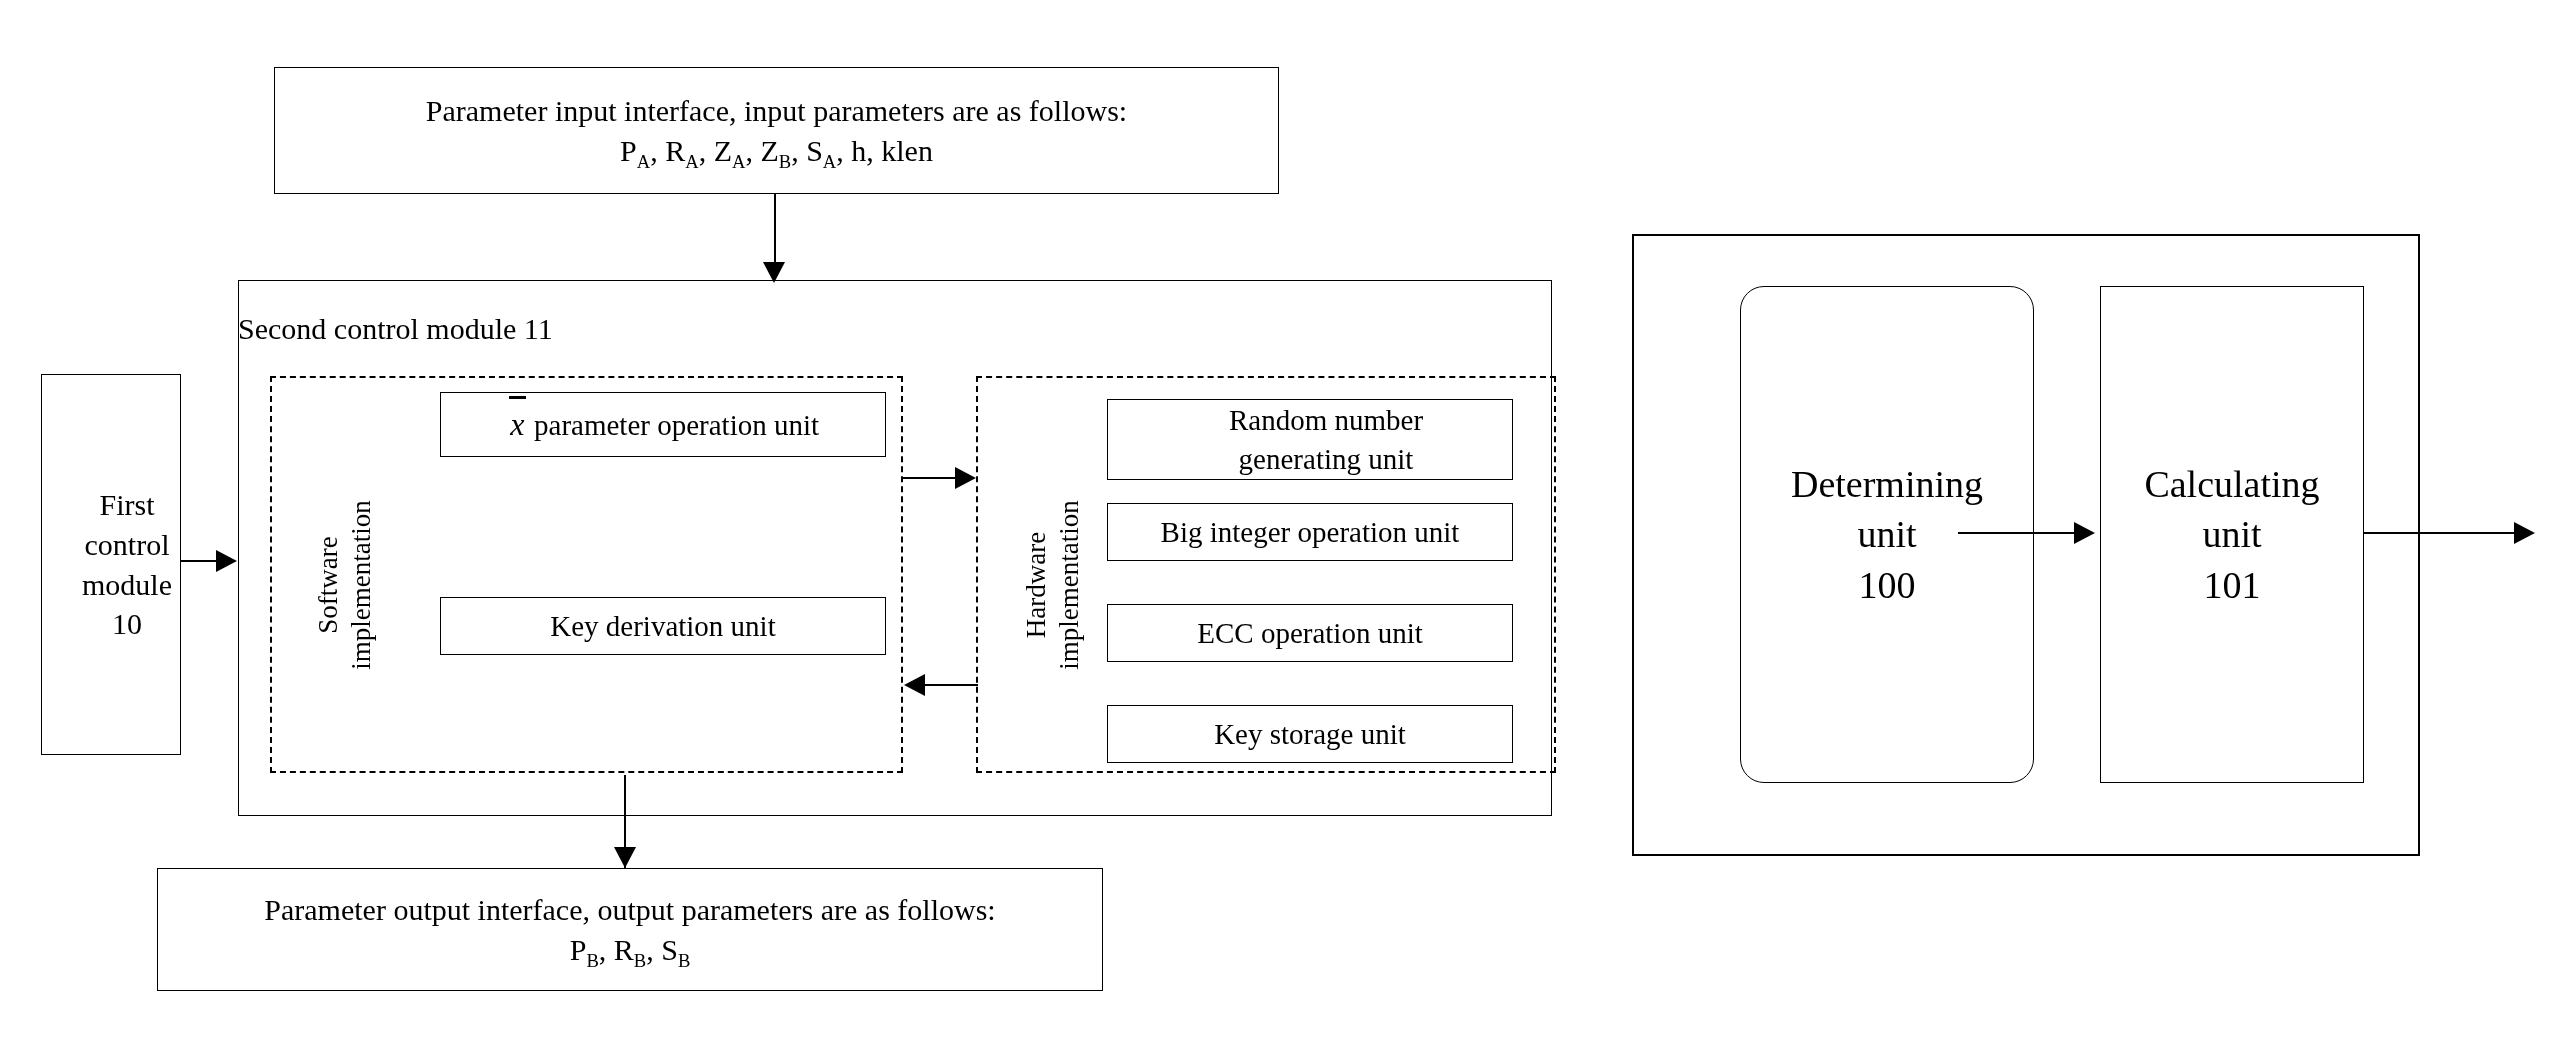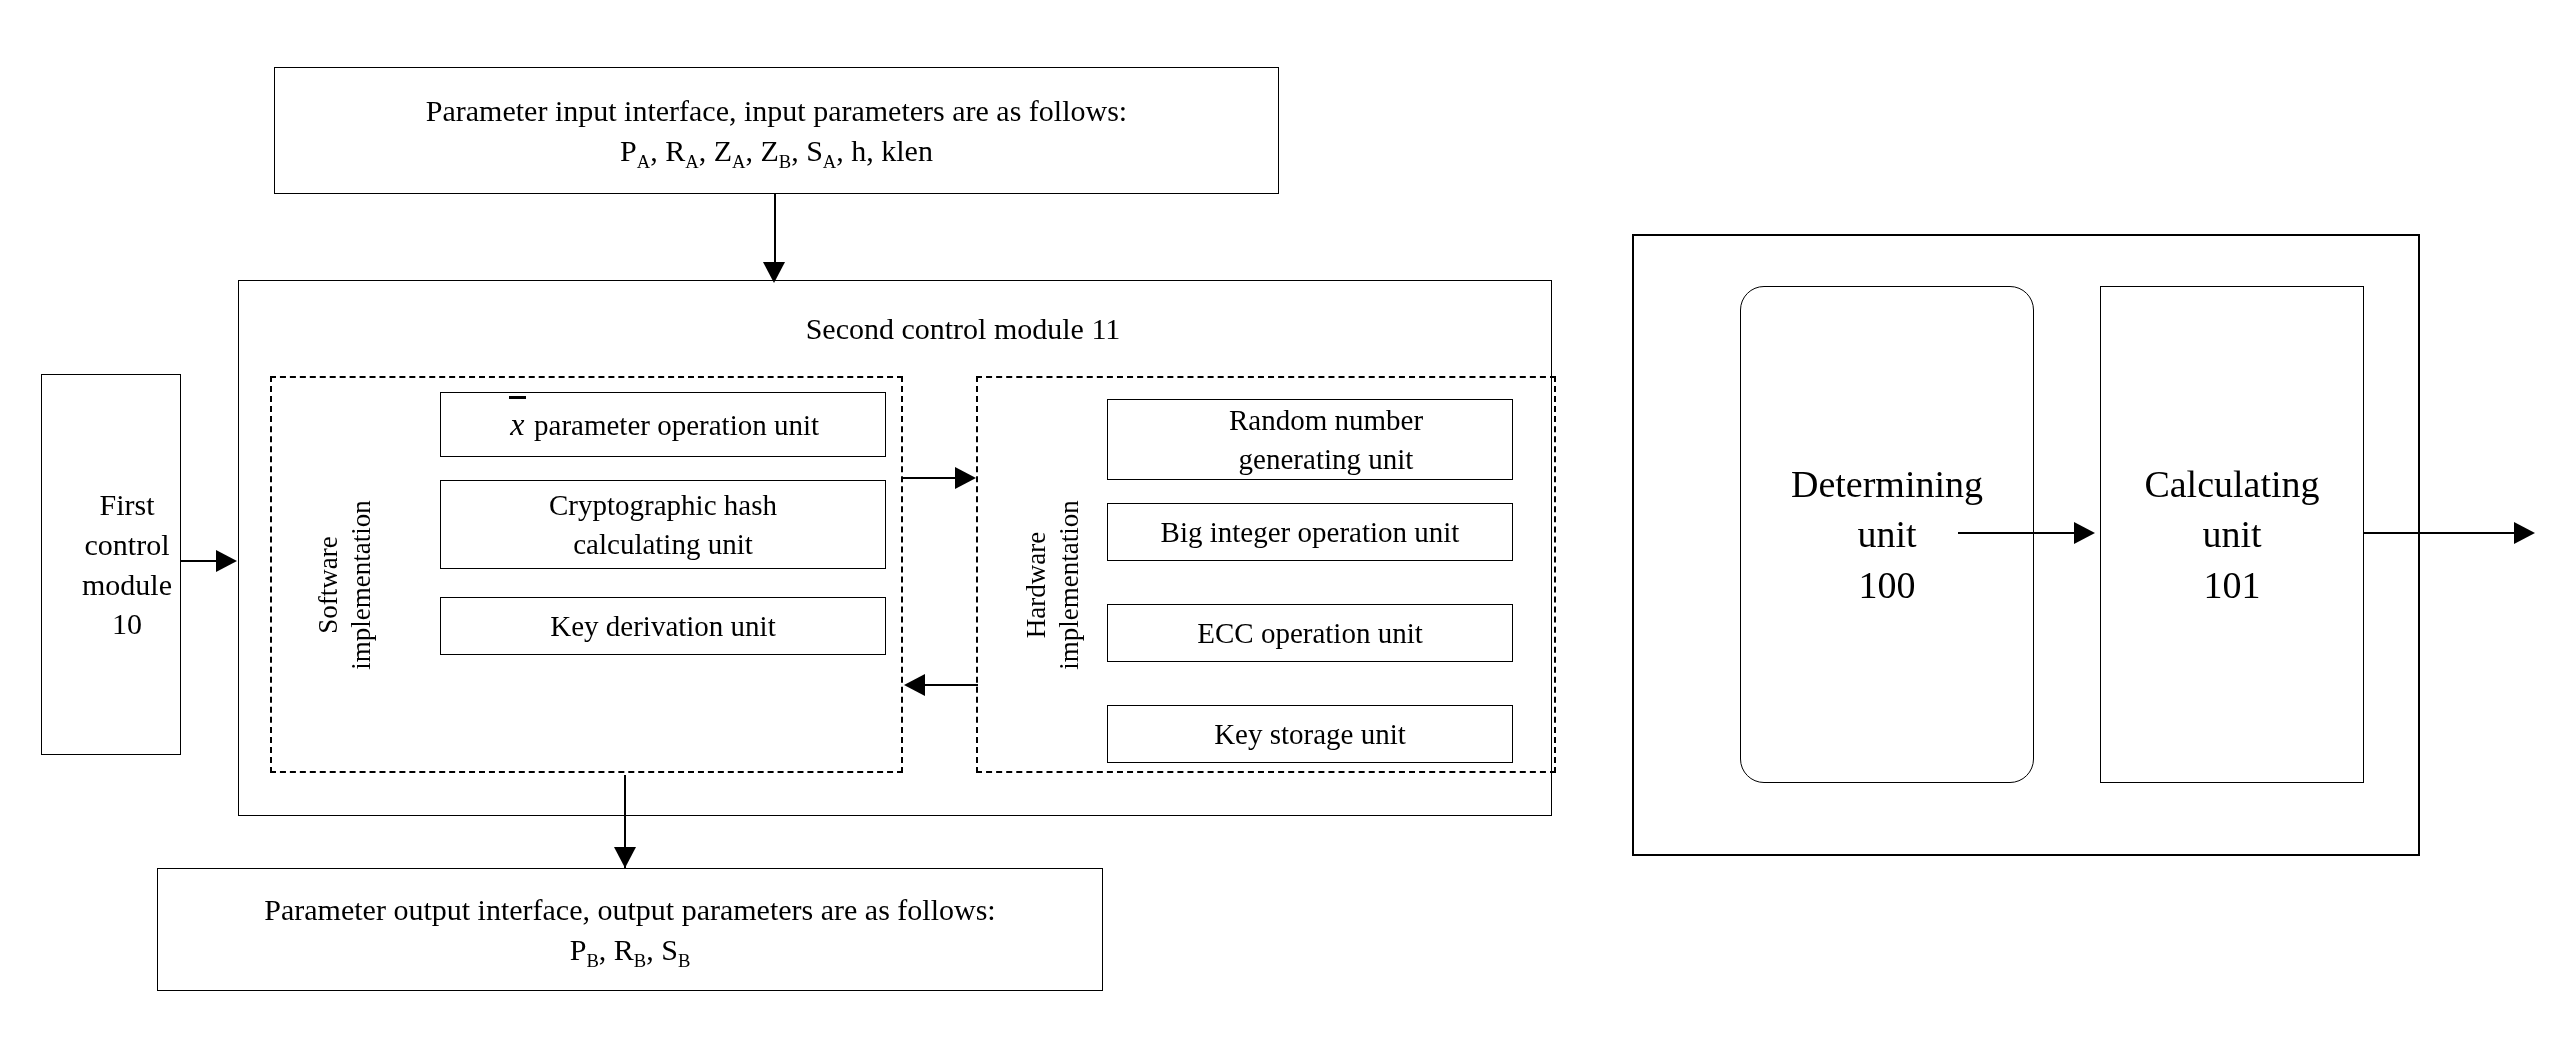--- a/index.html
+++ b/index.html
@@ -125,21 +125,21 @@
       <div class="t-iface">
         P<span class="sub">A</span>, R<span class="sub">A</span>, Z<span class="sub">A</span>, Z<span class="sub">B</span>, S<span class="sub">A</span>, h, klen
       </div>
     </div>
   </div>
 
   <div class="vline" style="left:774px; top:193px; height:81px;"></div>
   <div class="arrowhead arrow-down" style="left:763px; top:262px;"></div>
 
   <div class="box thin nofill" style="left:238px; top:280px; width:1314px; height:536px;"></div>
-  <div class="t-modhead" style="position:absolute; left:238px; top:312px; width:1362px; text-align:center;padding-left:44px;">Second control module 11</div>
+  <div class="t-modhead" style="position:absolute; left:238px; top:312px; width:1362px; text-align:left;">Second control module 11</div>
 
   <div class="box thin" style="left:41px; top:374px; width:140px; height:381px;padding-left:32px;">
     <div class="stack t-ctrl">
       <div>First</div>
       <div>control</div>
       <div>module</div>
       <div>10</div>
     </div>
   </div>
 
@@ -151,26 +151,20 @@
     <span>Software</span>
     <span class="l2">implementation</span>
   </div>
 
   <div class="box thin" style="left:440px; top:392px; width:446px; height:65px;">
     <div class="t-unit">
       <span class="overbar-x">x</span><span>parameter operation unit</span>
     </div>
   </div>
 
-  <div class="box thin" style="left:440px; top:480px; width:446px; height:89px;">
-    <div class="stack t-unit">
-      <div>Cryptographic hash</div>
-      <div>calculating unit</div>
-    </div>
-  </div>
 
   <div class="box thin" style="left:440px; top:597px; width:446px; height:58px;">
     <div class="t-unit">Key derivation unit</div>
   </div>
 
 
   <div class="box dashed nofill" style="left:976px; top:376px; width:580px; height:397px;"></div>
   <div class="vlabel" style="left:951px; top:552px; width:203px;">
     <span>Hardware</span>
     <span class="l2">implementation</span>

